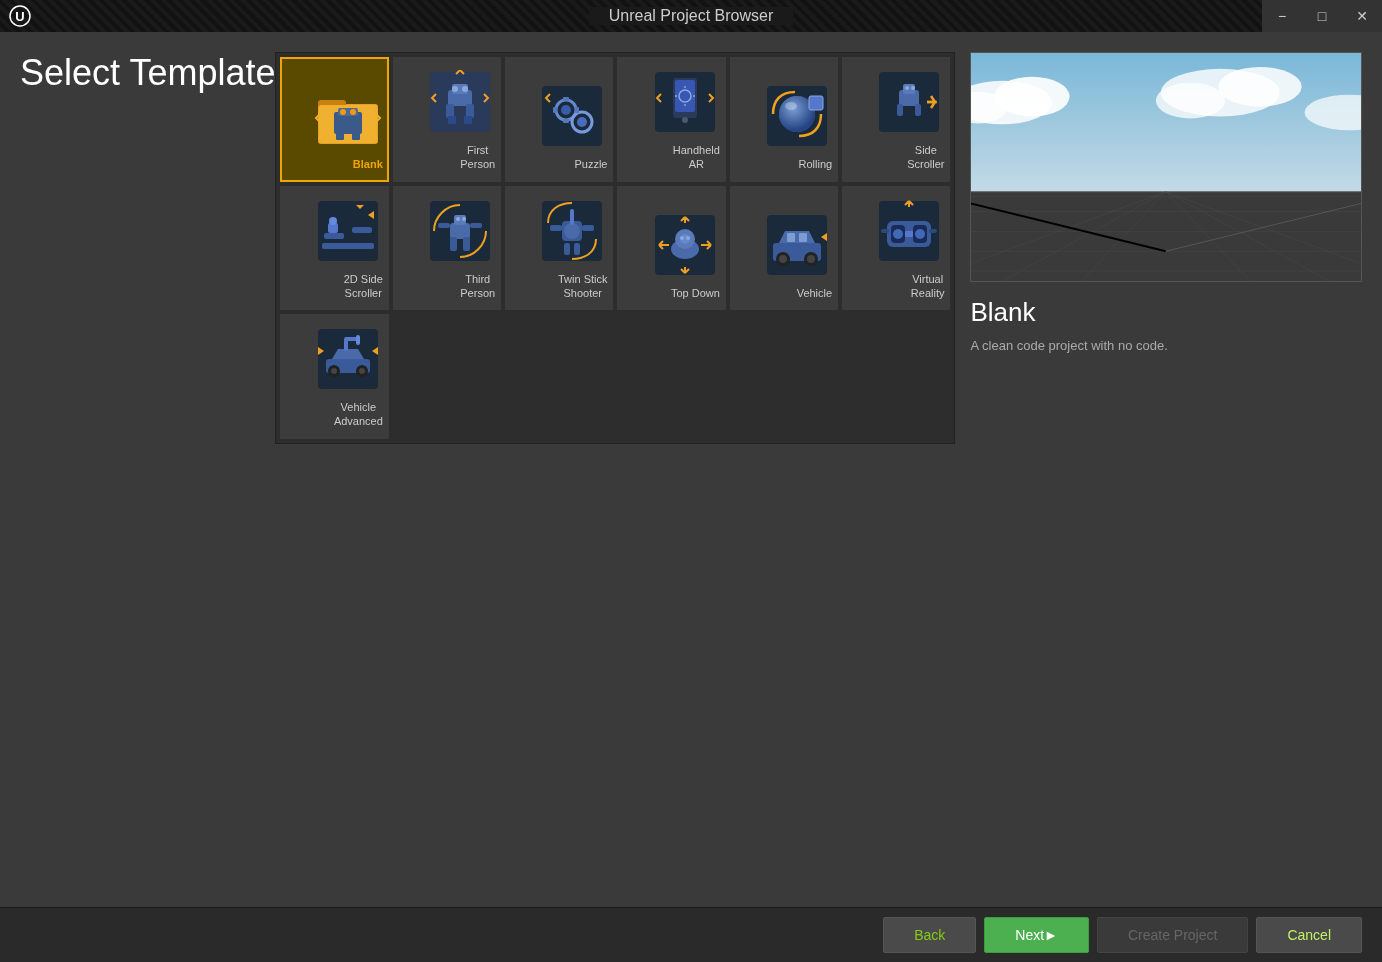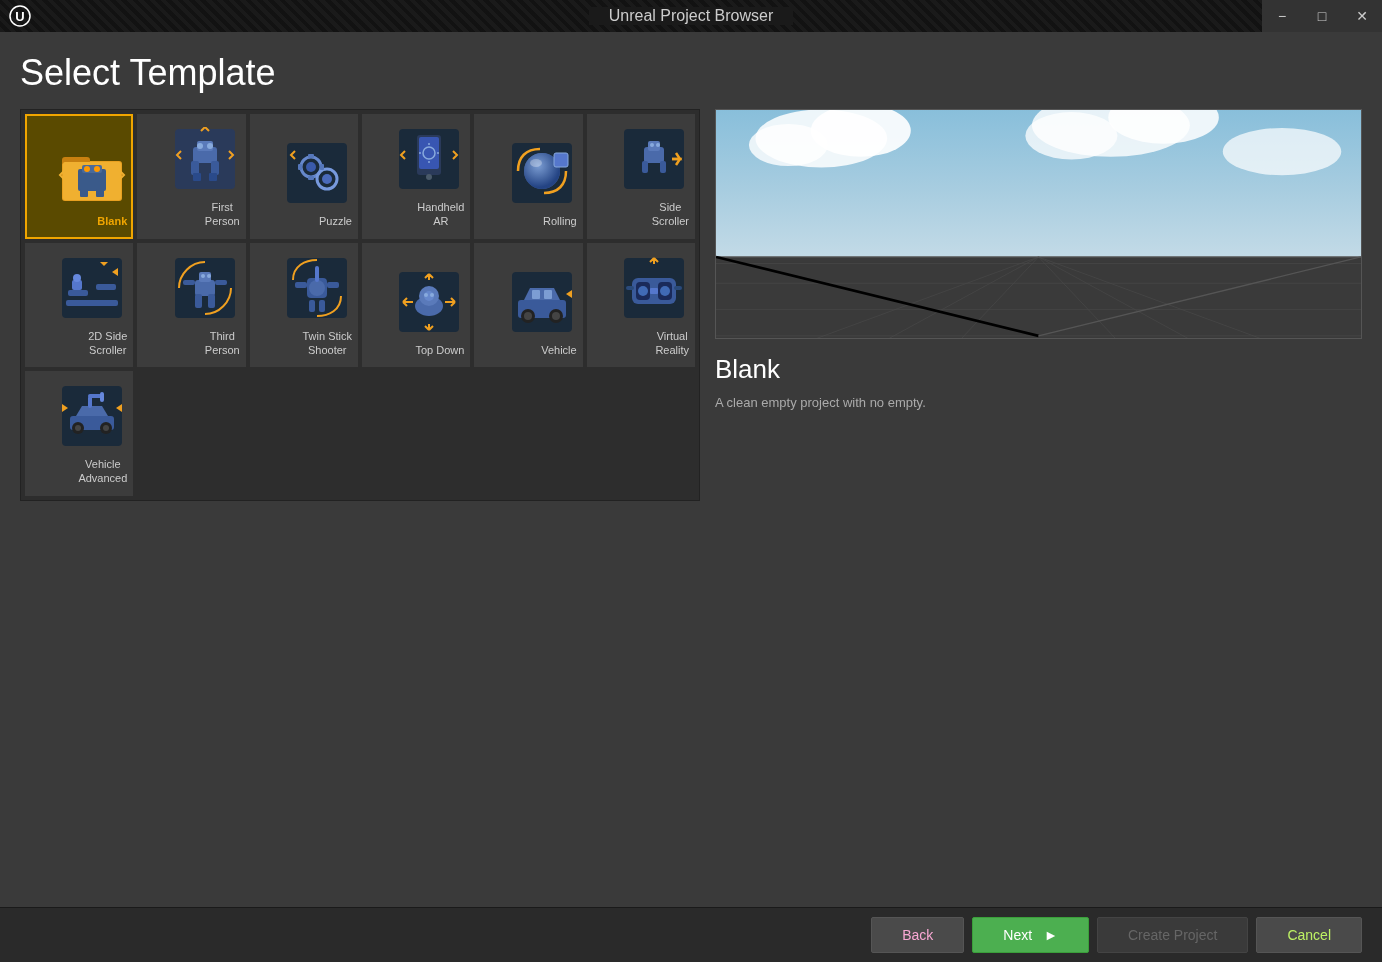--- a/index.html
+++ b/index.html
@@ -66,21 +66,21 @@
       font-size: 18px;
       font-weight: bold;
       display: flex;
       align-items: center;
       justify-content: center;
     }
 
     
     .main-content {
       display: flex;
-      flex-direction: column;
+      flex-direction: row;
       height: calc(962px - 32px);
       padding: 20px 20px 8px 20px;
     }
 
     .page-title {
       font-size: 36px;
       font-weight: 300;
       color: #fff;
       margin-bottom: 15px;
     }
@@ -203,30 +203,30 @@
       height: 36px;
       padding: 0 30px;
       font-size: 14px;
       cursor: pointer;
       border: 1px solid #555;
       border-radius: 2px;
       font-family: inherit;
     }
     .btn-back {
       background: #4a4a4a;
-      color: #f9a8d4;
+      color: #84cc16;
     }
 
     .btn-next {
       background: #4CAF50;
       color: #fff;
       border-color: #3a9f3a;
       display: flex;
       align-items: center;
-      gap: 12px;
+      gap: 0;
     }
 
     .btn-create {
       background: #3a3a3a;
       color: #666;
       border-color: #444;
       cursor: not-allowed;
     }
 
     .btn-cancel {
@@ -595,21 +595,21 @@
           <line x1="245" y1="140" x2="330" y2="230" stroke="#4a4a4a" stroke-width="0.5"></line>
           <line x1="245" y1="140" x2="410" y2="230" stroke="#4a4a4a" stroke-width="0.5"></line>
 
           <line x1="0" y1="140" x2="490" y2="140" stroke="#5a5a5a" stroke-width="1"></line>
 
           <line x1="0" y1="140" x2="245" y2="200" stroke="#000" stroke-width="2"></line>
           <line x1="490" y1="140" x2="245" y2="200" stroke="#555" stroke-width="1"></line>
         </svg>
       </div>
       <div class="preview-title">Blank</div>
-      <div class="preview-description">A clean empty project with no empty.</div>
+      <div class="preview-description">A clean code project with no code.</div>
     </div>
 
   </div>
 </div>
 
 <div class="bottom-bar">
   <button class="btn btn-back">Back</button>
   <button class="btn btn-next">
     <span>Next</span>
     <span>►</span>

